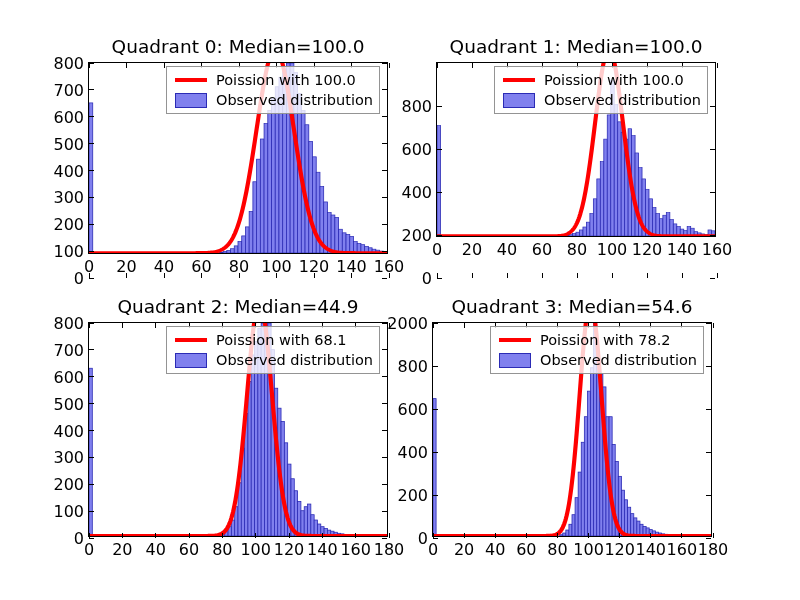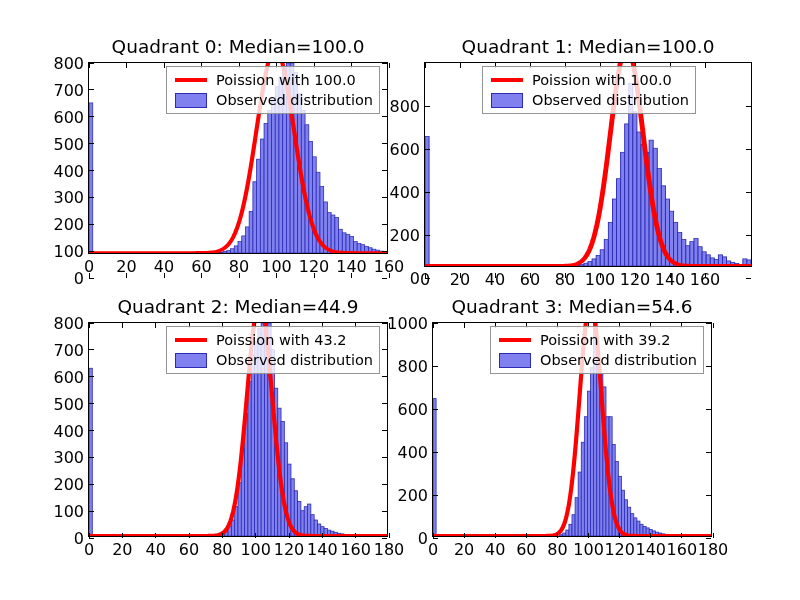--- a/index.html
+++ b/index.html
@@ -180,21 +180,21 @@
       </div>
       <div class="legend-row">
         <span class="legend-key">
             <span class="key-patch"></span>
           </span>
         <span class="legend-text">Observed distribution</span>
       </div>
     </div>
   </div>
 
-  <div class="panel" id="panel-1" style="left:424px;top:62px;width:280px;height:205px;padding-left:48px;">
+  <div class="panel" id="panel-1" style="left:436px;top:62px;width:280px;height:175px;">
     <div class="panel-title">Quadrant 1: Median=100.0</div>
     <div class="axes">
       <svg class="plotsvg" viewBox="0 0 280 215" preserveAspectRatio="none">
           <g>
             <rect x="0.00" y="77.83" width="3.50" height="137.17" fill="#8080ee" stroke="#2b2bb5" stroke-width="0.8"></rect>
             <rect x="129.50" y="214.14" width="3.50" height="0.86" fill="#8080ee" stroke="#2b2bb5" stroke-width="0.8"></rect>
             <rect x="133.00" y="213.28" width="3.50" height="1.72" fill="#8080ee" stroke="#2b2bb5" stroke-width="0.8"></rect>
             <rect x="136.50" y="211.99" width="3.50" height="3.01" fill="#8080ee" stroke="#2b2bb5" stroke-width="0.8"></rect>
             <rect x="140.00" y="210.27" width="3.50" height="4.73" fill="#8080ee" stroke="#2b2bb5" stroke-width="0.8"></rect>
             <rect x="143.50" y="207.47" width="3.50" height="7.53" fill="#8080ee" stroke="#2b2bb5" stroke-width="0.8"></rect>
@@ -408,21 +408,21 @@
         <div class="xlab" style="left: 266.667px;">160</div>
         <div class="tick x " style="left: 299.5px; top: 210px;"></div>
         <div class="tick x t" style="left: 299.5px; top: 0px;"></div>
         <div class="xlab" style="left: 300px;">180</div>
       </div>
     <div class="legend" style="left:78px;top:4px;">
       <div class="legend-row">
         <span class="legend-key">
             <span class="key-line"></span>
           </span>
-        <span class="legend-text">Poission with 43.2</span>
+        <span class="legend-text">Poission with 68.1</span>
       </div>
       <div class="legend-row">
         <span class="legend-key">
             <span class="key-patch"></span>
           </span>
         <span class="legend-text">Observed distribution</span>
       </div>
     </div>
   </div>
 
@@ -487,21 +487,21 @@
         <div class="tick y r" style="top: 128.5px;"></div>
         <div class="ylab" style="top: 129px;">400</div>
         <div class="tick y " style="top: 85.5px;"></div>
         <div class="tick y r" style="top: 85.5px;"></div>
         <div class="ylab" style="top: 86px;">600</div>
         <div class="tick y " style="top: 42.5px;"></div>
         <div class="tick y r" style="top: 42.5px;"></div>
         <div class="ylab" style="top: 43px;">800</div>
         <div class="tick y " style="top: -0.5px;"></div>
         <div class="tick y r" style="top: -0.5px;"></div>
-        <div class="ylab" style="top: 0px;">1000</div>
+        <div class="ylab" style="top: 0px;">2000</div>
         <div class="tick x " style="left: -0.5px; top: 210px;"></div>
         <div class="tick x t" style="left: -0.5px; top: 0px;"></div>
         <div class="xlab" style="left: 0px;">0</div>
         <div class="tick x " style="left: 30.6111px; top: 210px;"></div>
         <div class="tick x t" style="left: 30.6111px; top: 0px;"></div>
         <div class="xlab" style="left: 31.1111px;">20</div>
         <div class="tick x " style="left: 61.7222px; top: 210px;"></div>
         <div class="tick x t" style="left: 61.7222px; top: 0px;"></div>
         <div class="xlab" style="left: 62.2222px;">40</div>
         <div class="tick x " style="left: 92.8333px; top: 210px;"></div>
@@ -524,21 +524,21 @@
         <div class="xlab" style="left: 248.889px;">160</div>
         <div class="tick x " style="left: 279.5px; top: 210px;"></div>
         <div class="tick x t" style="left: 279.5px; top: 0px;"></div>
         <div class="xlab" style="left: 280px;">180</div>
       </div>
     <div class="legend" style="left:58px;top:4px;">
       <div class="legend-row">
         <span class="legend-key">
             <span class="key-line"></span>
           </span>
-        <span class="legend-text">Poission with 39.2</span>
+        <span class="legend-text">Poission with 78.2</span>
       </div>
       <div class="legend-row">
         <span class="legend-key">
             <span class="key-patch"></span>
           </span>
         <span class="legend-text">Observed distribution</span>
       </div>
     </div>
   </div>
 

